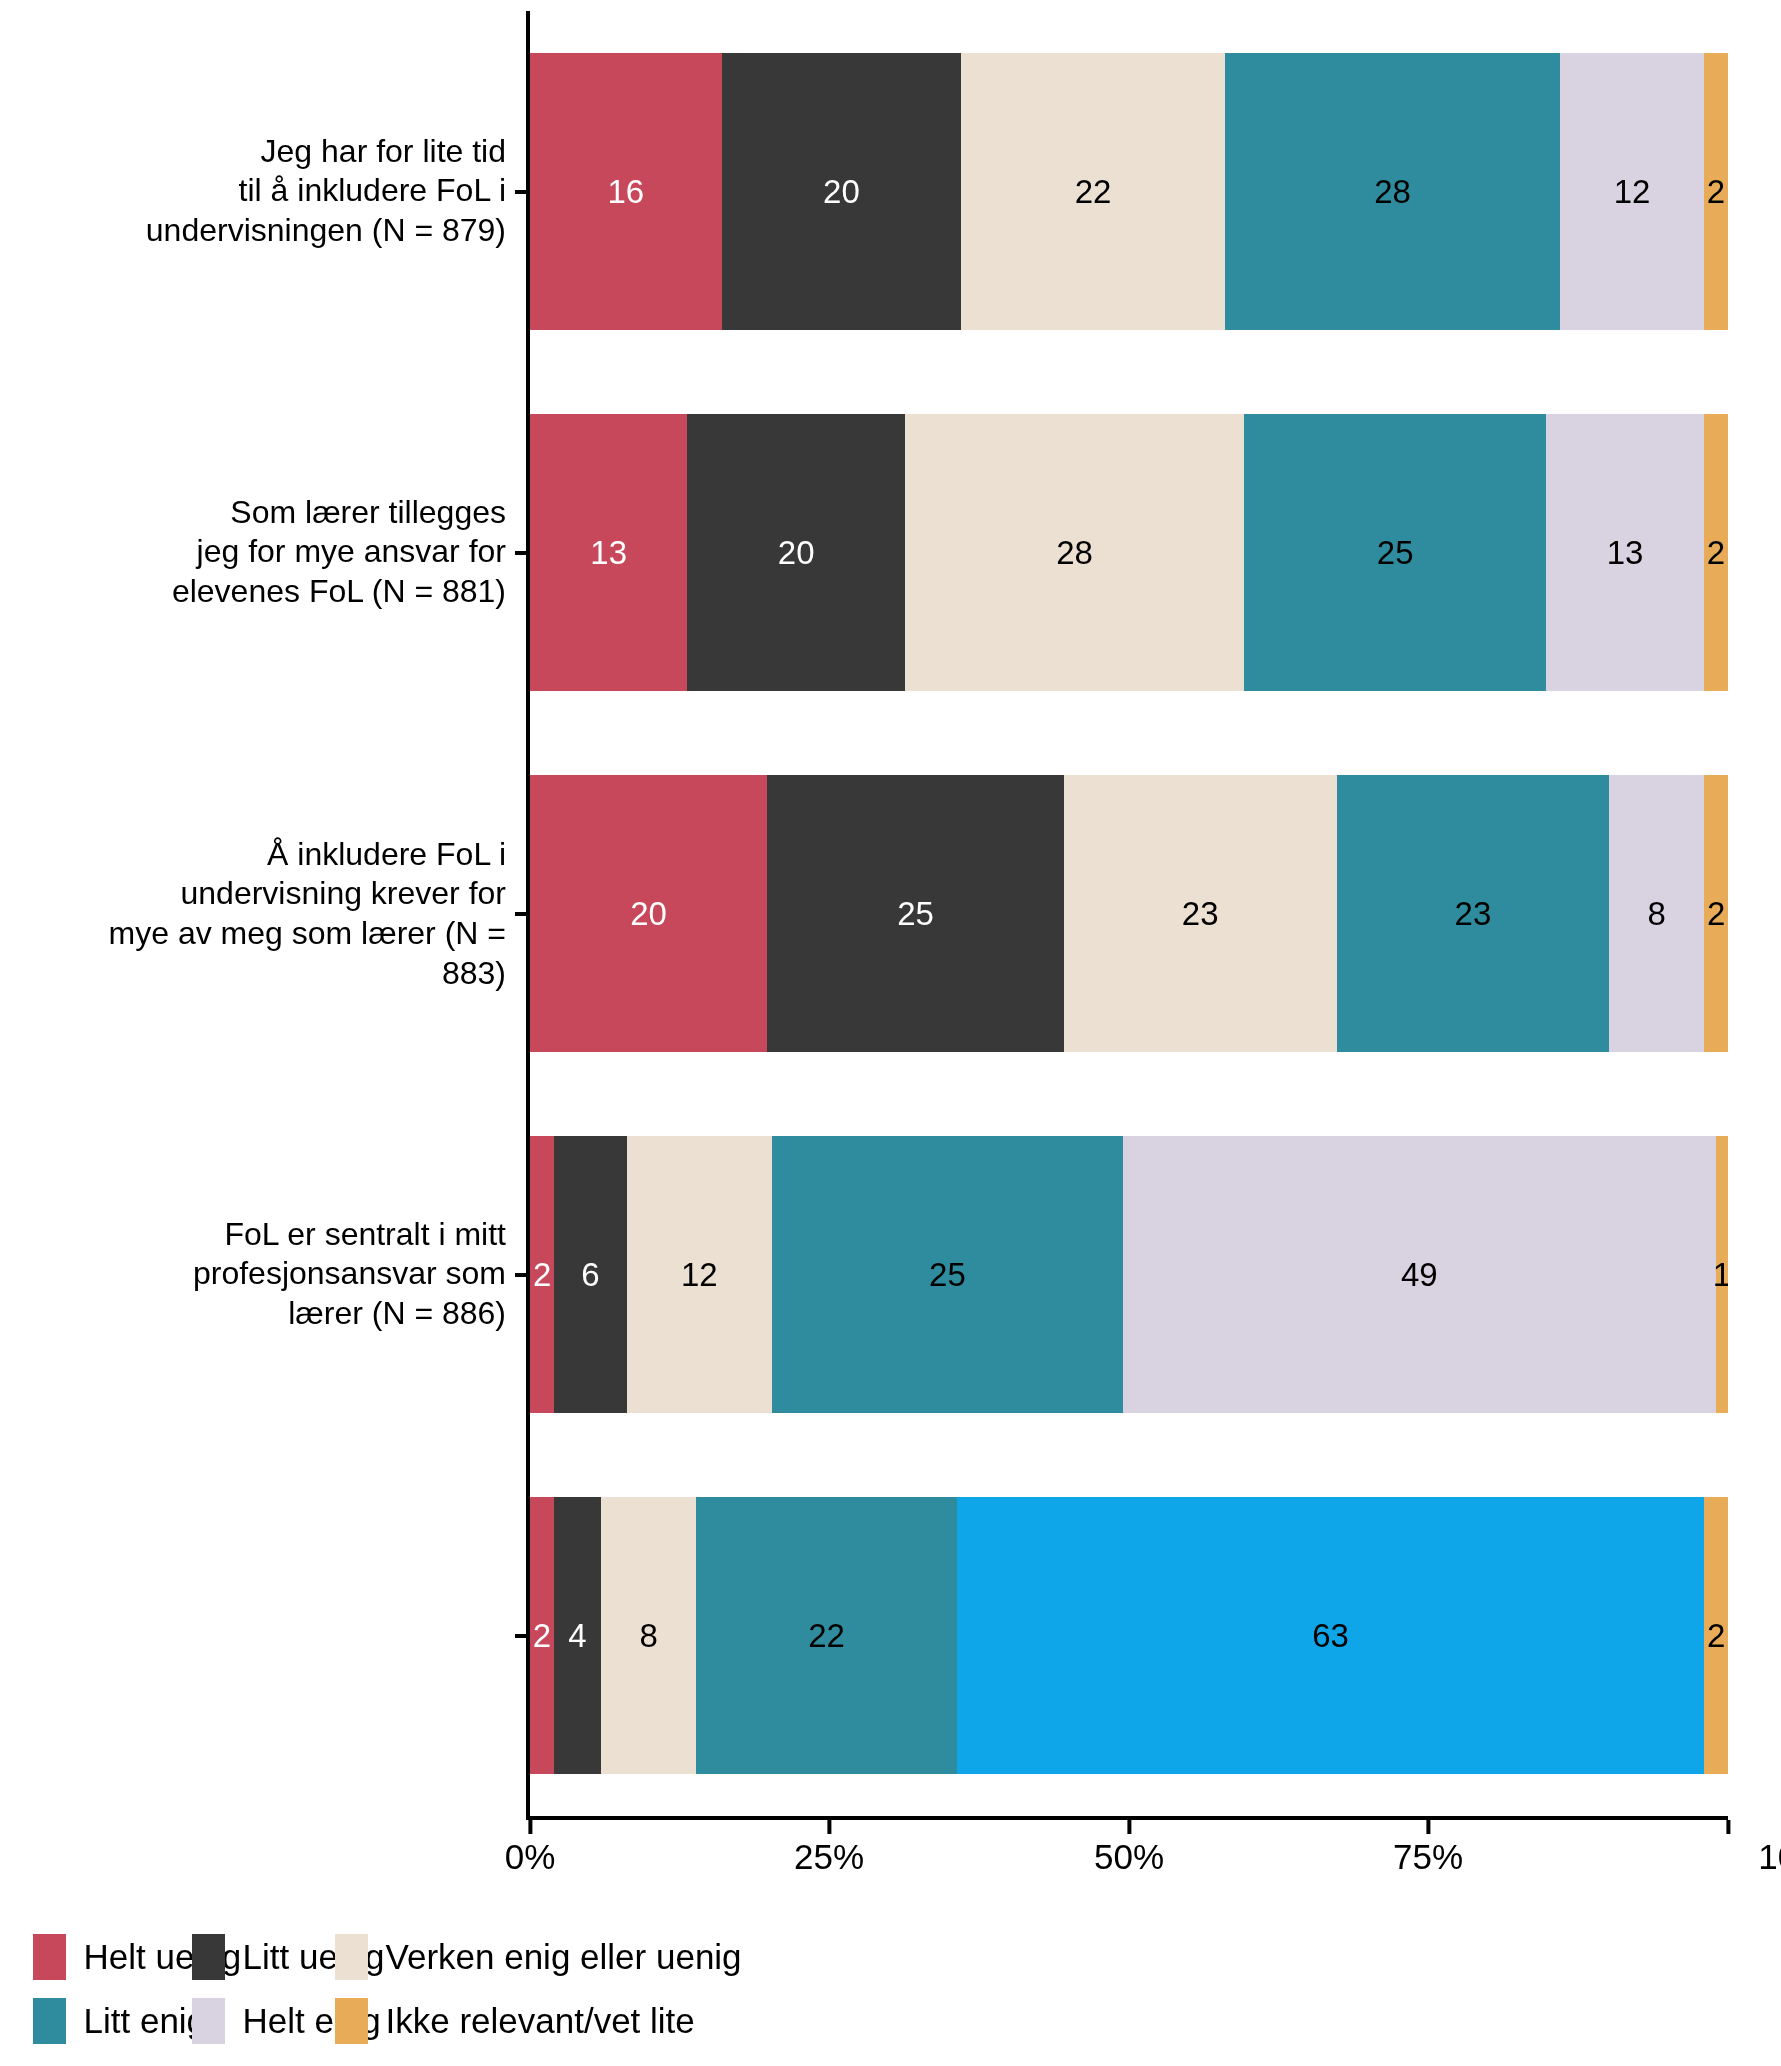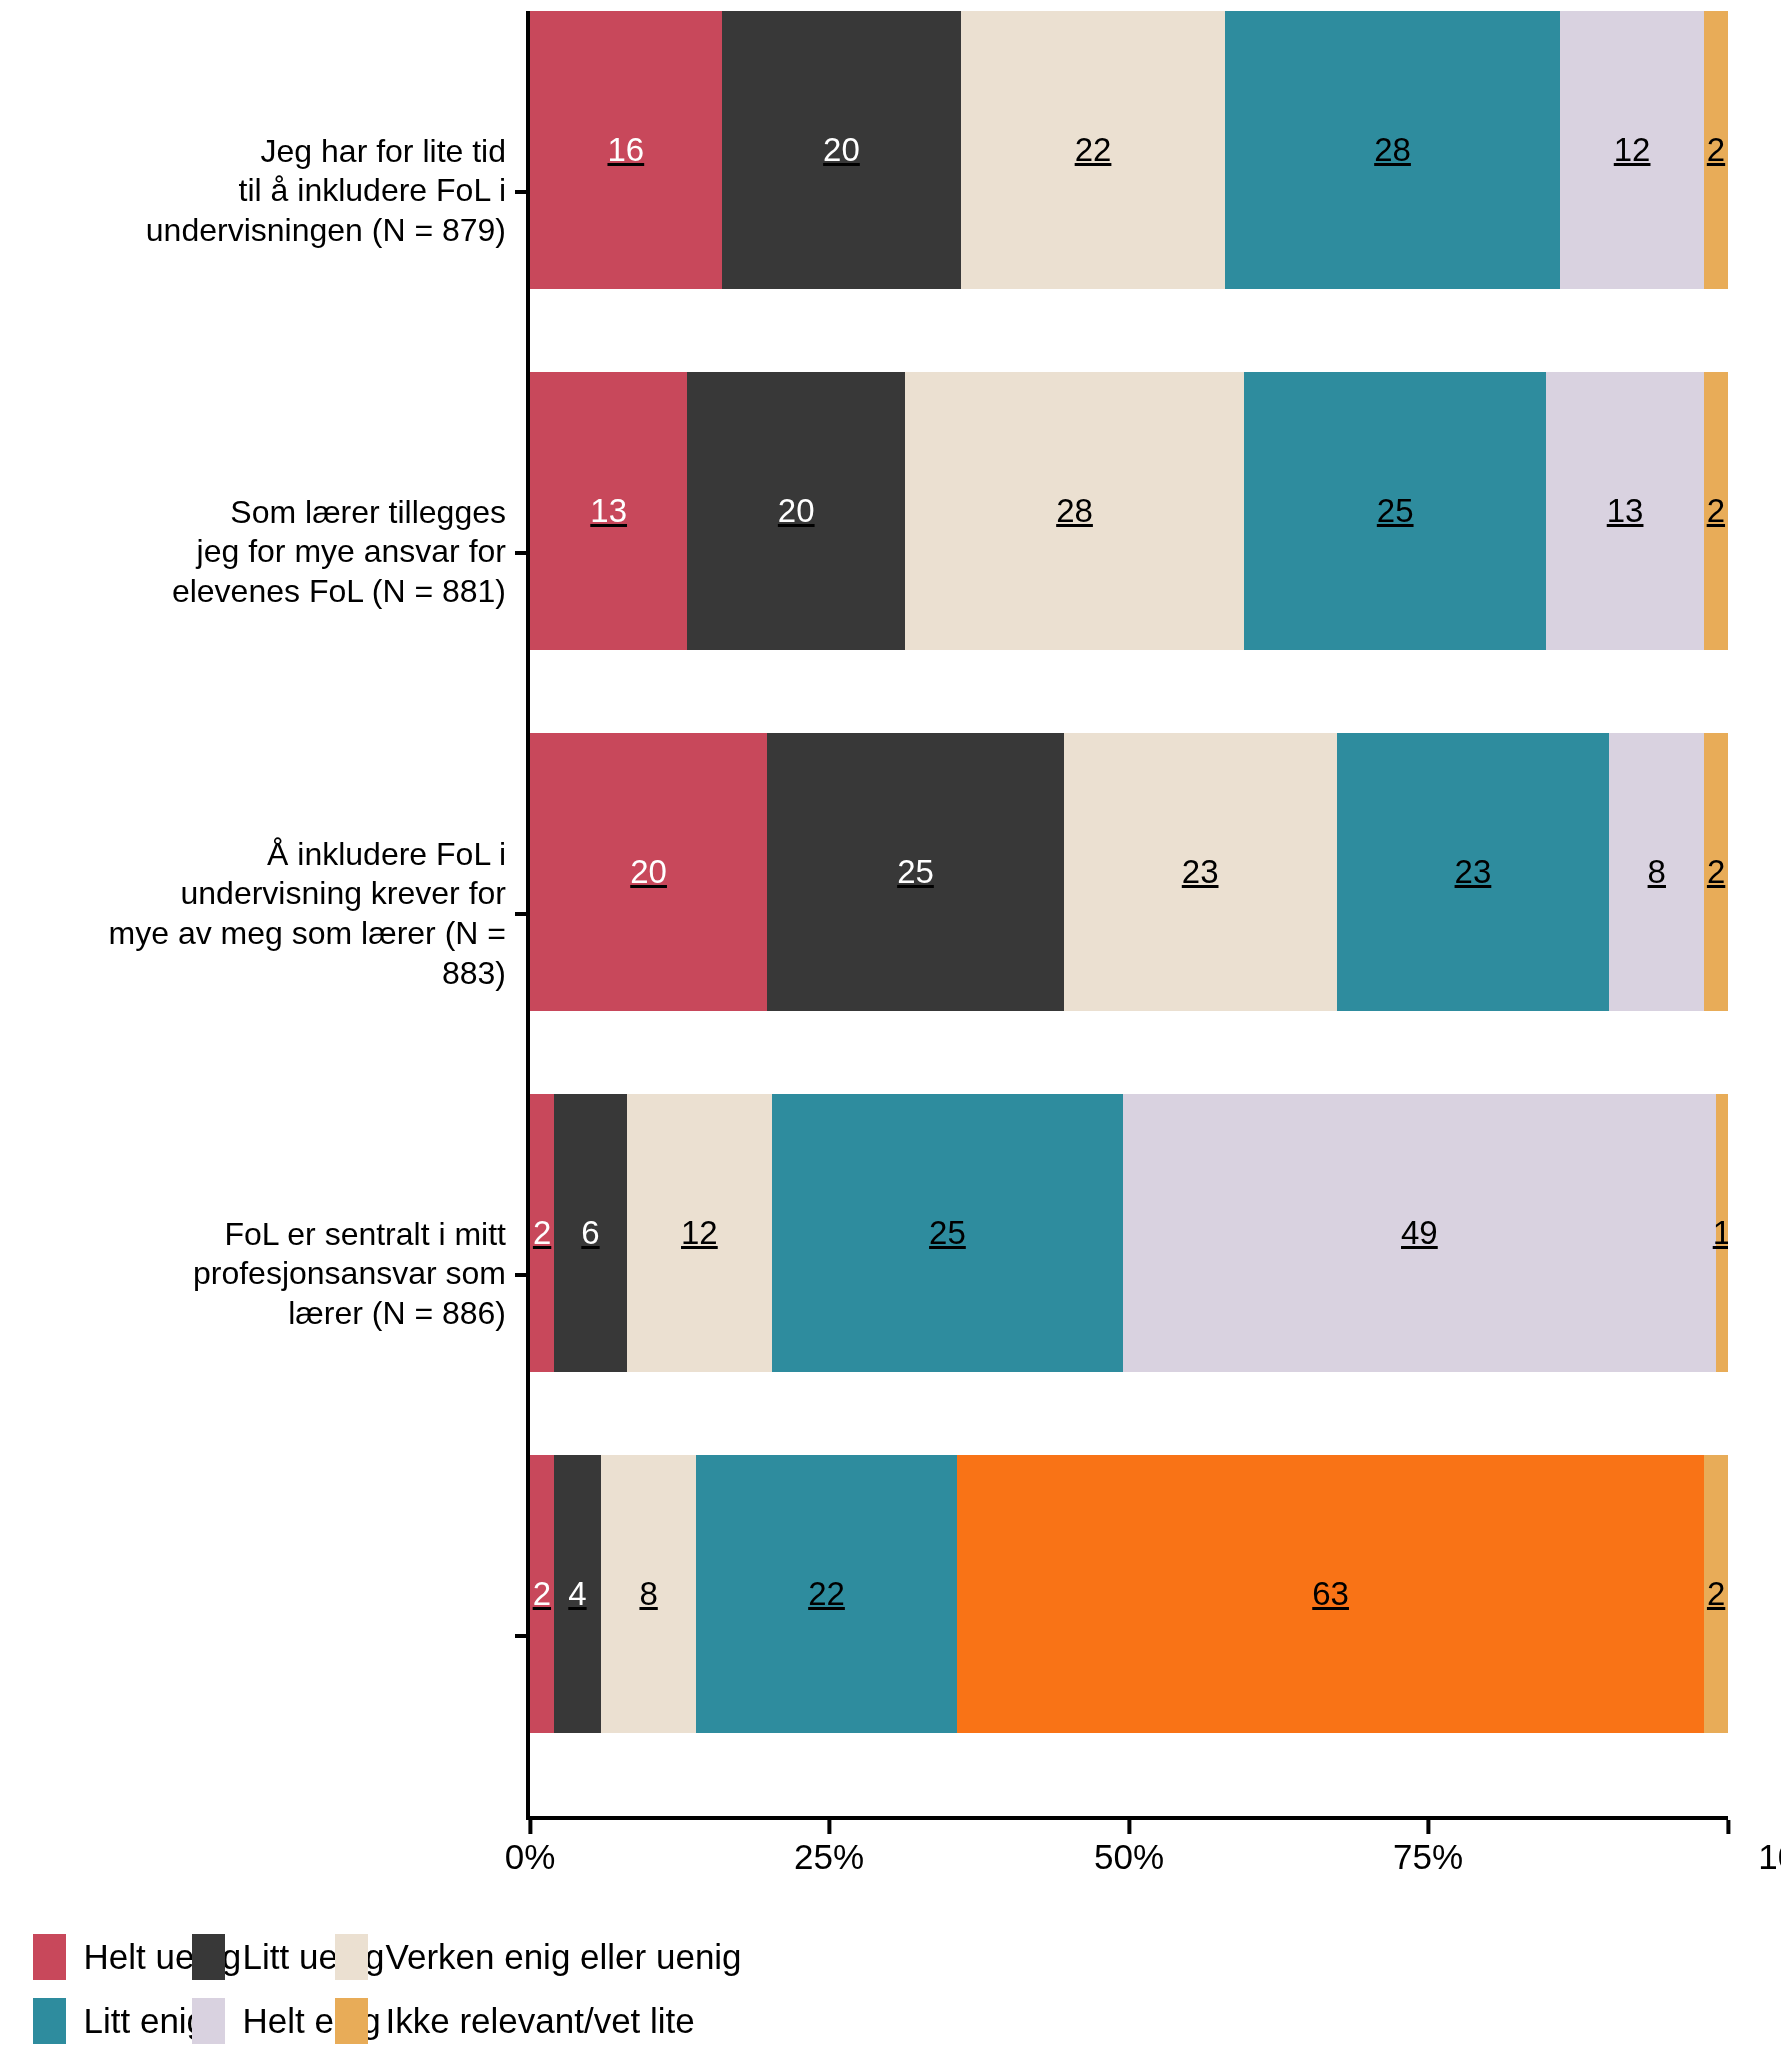--- a/index.html
+++ b/index.html
@@ -43,22 +43,21 @@
     top: 11px;
     width: 1198px;
     height: 1805px;
   }
 
   .bar-row {
     position: relative;
     width: 100%;
     height: 20%;
     display: flex;
-    align-items: flex-start;
-    text-decoration: underline;
+    align-items: center;
   }
 
   .tick-mark {
     position: absolute;
     left: -15px;
     top: 50%;
     transform: translateY(-50%);
     width: 15px;
     height: 4px;
     background: #000000;
@@ -292,21 +291,21 @@
             </div>
             <div class="seg" style="width: 3.9604%; background: rgb(56, 56, 56); color: rgb(255, 255, 255);">
               <span>4</span>
             </div>
             <div class="seg" style="width: 7.92079%; background: rgb(235, 224, 209); color: rgb(0, 0, 0);">
               <span>8</span>
             </div>
             <div class="seg" style="width: 21.7822%; background: rgb(46, 140, 158); color: rgb(0, 0, 0);">
               <span>22</span>
             </div>
-            <div class="seg" style="width: 62.3762%; background: #f97316; color: rgb(0, 0, 0);">
+            <div class="seg" style="width: 62.3762%; background: #0ea5e9; color: rgb(0, 0, 0);">
               <span>63</span>
             </div>
             <div class="seg" style="width: 1.9802%; background: rgb(232, 172, 88); color: rgb(0, 0, 0);">
               <span>2</span>
             </div>
           </div>
         </div>
       </div>
   </div>
 

